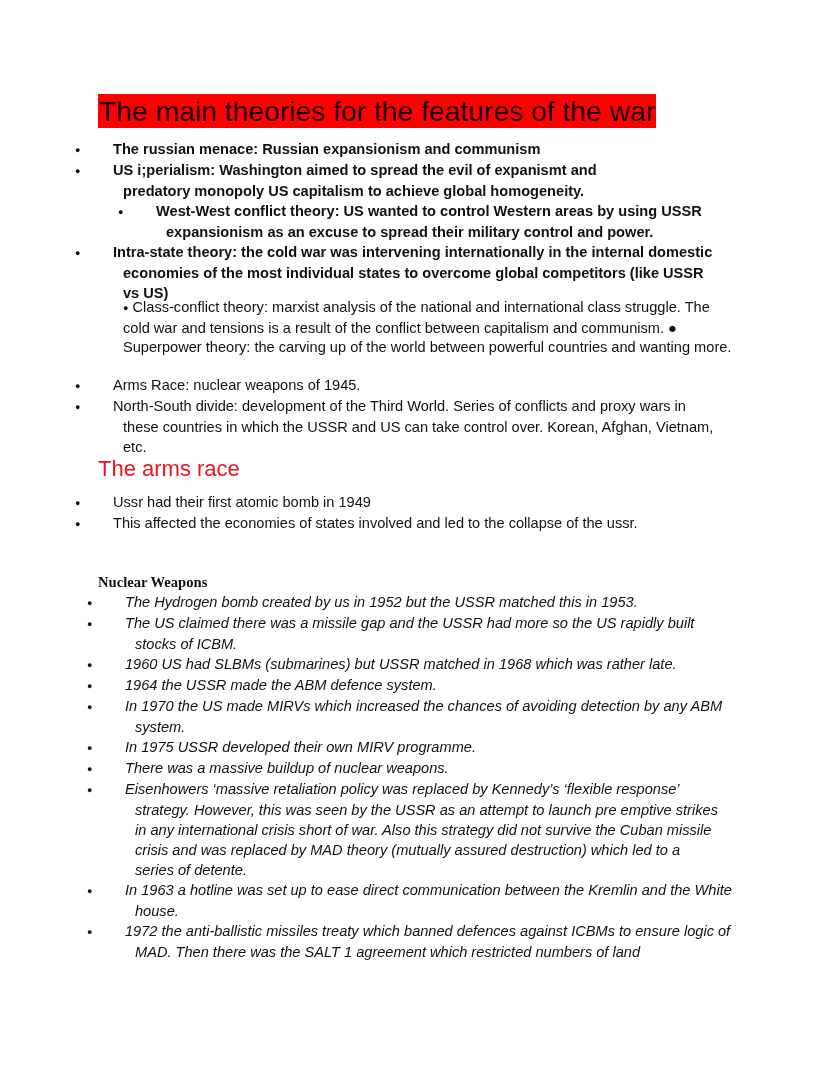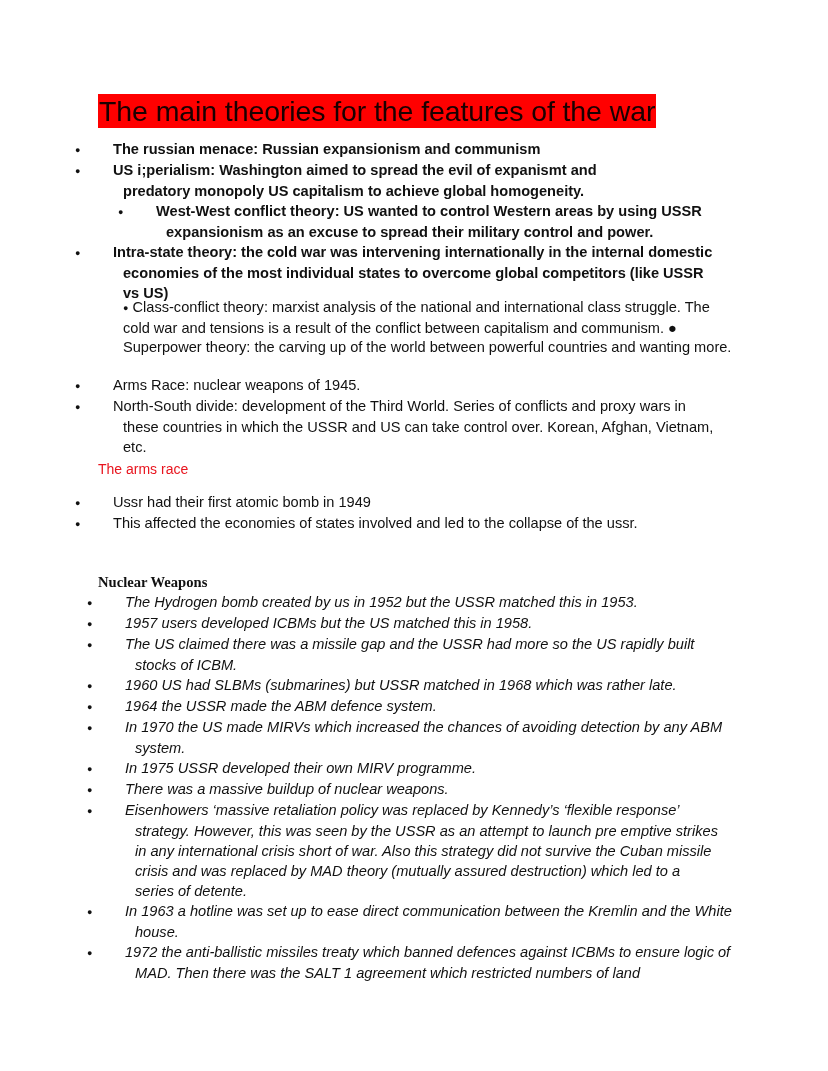--- a/index.html
+++ b/index.html
@@ -54,21 +54,21 @@
       width: 12px;
     }
     .hang {
       padding-left: 24px;
       text-indent: -24px;
     }
     .red-heading {
       position: absolute;
       left: 98px;
       top: 455px;
-      font-size: 14px;
+      font-size: 22px;
       color: #e8141e;
       line-height: 28px;
       white-space: nowrap;
     }
     .bold-heading {
       position: absolute;
       left: 98px;
       top: 572px;
       font-size: 14.6px;
       font-weight: bold;
@@ -131,23 +131,20 @@
     </li>
   </ul>
 
   <div class="bold-heading">Nuclear Weapons</div>
 
   <ul class="list" style="left:135px; top:592px; width:600px;font-style:italic;">
     <li class="hang">
       <span class="bullet" style="font-size:9px; vertical-align:1px; width:14px;">●</span><span>The Hydrogen bomb created by us in 1952 but the USSR matched this in 1953.</span>
     </li>
     <li class="hang">
-      <span class="bullet" style="font-size:9px; vertical-align:1px; width:14px;">●</span><span>1957 users developed ICBMs but the US matched this in 1958.</span>
-    </li>
-    <li class="hang">
       <span class="bullet" style="font-size:9px; vertical-align:1px; width:14px;">●</span><span>The US claimed there was a missile gap and the USSR had more so the US rapidly built stocks of ICBM.</span>
     </li>
     <li class="hang">
       <span class="bullet" style="font-size:9px; vertical-align:1px; width:14px;">●</span><span>1960 US had SLBMs (submarines) but USSR matched in 1968 which was rather late.</span>
     </li>
     <li class="hang">
       <span class="bullet" style="font-size:9px; vertical-align:1px; width:14px;">●</span><span>1964 the USSR made the ABM defence system.</span>
     </li>
     <li class="hang">
       <span class="bullet" style="font-size:9px; vertical-align:1px; width:14px;">●</span><span>In 1970 the US made MIRVs which increased the chances of avoiding detection by any ABM system.</span>

